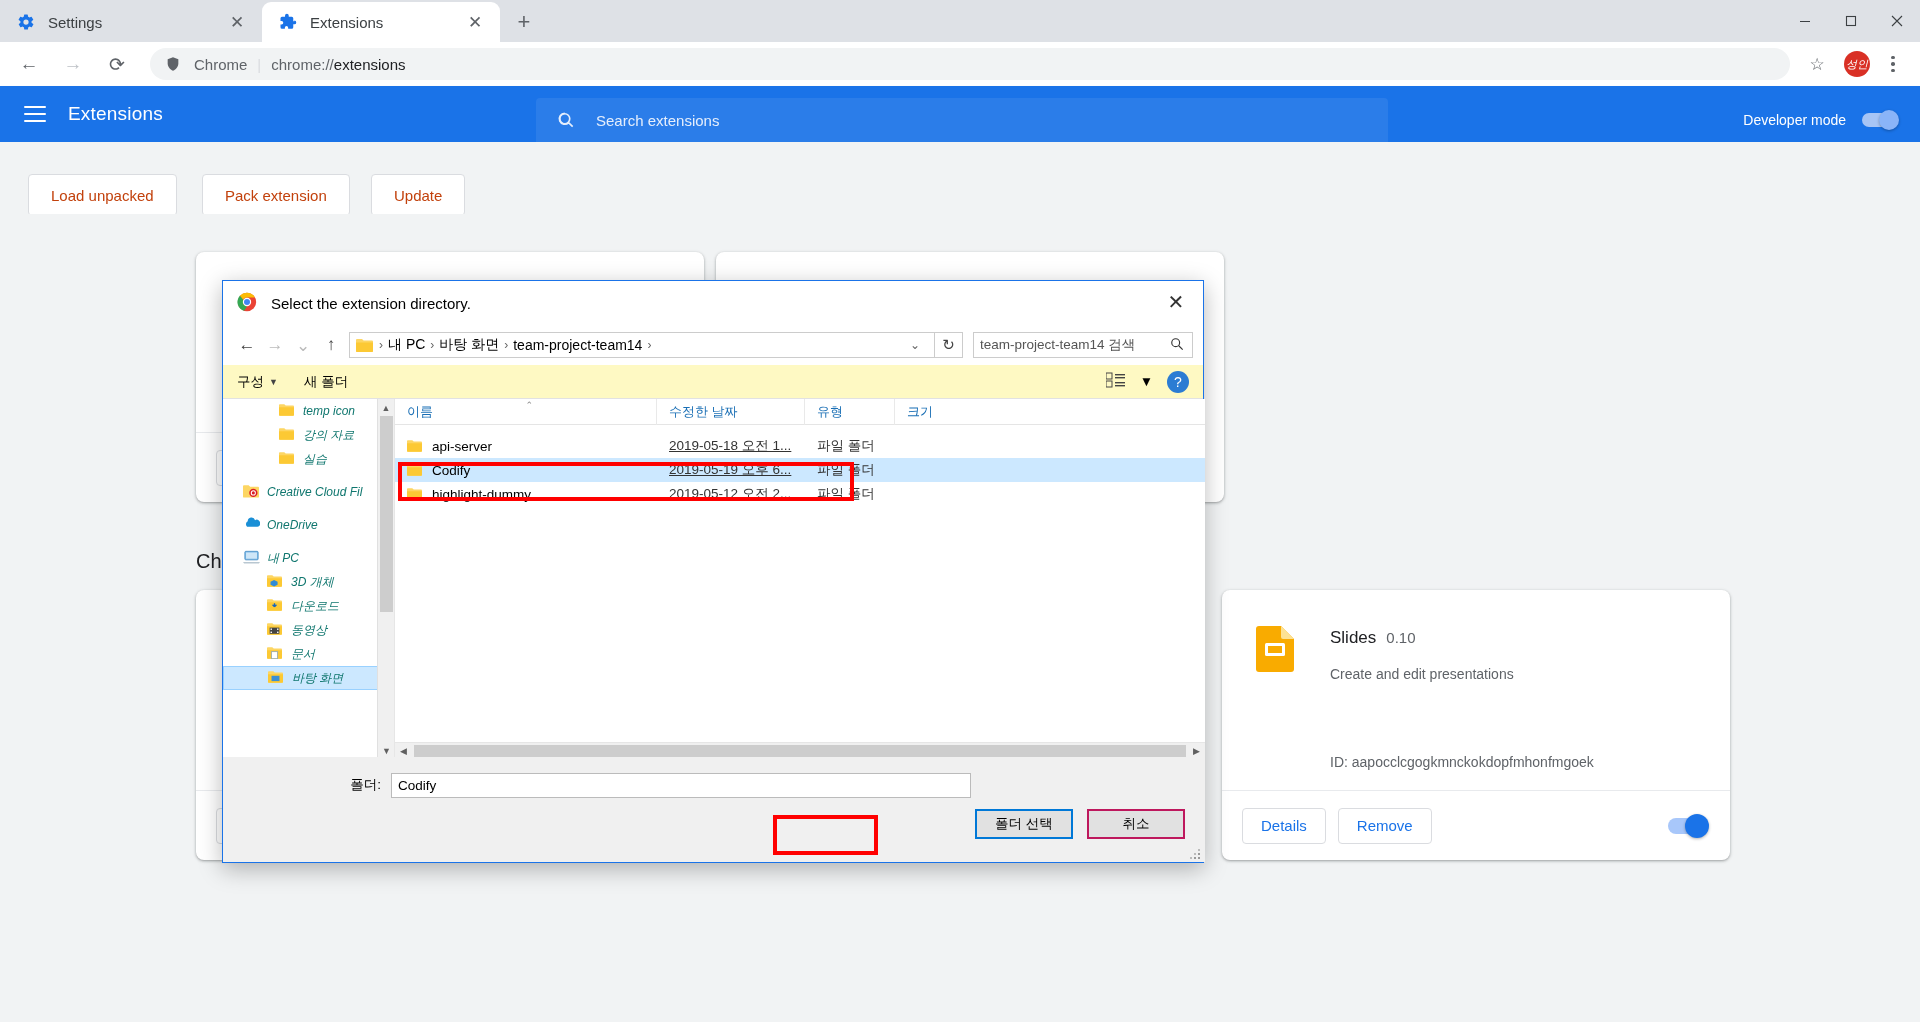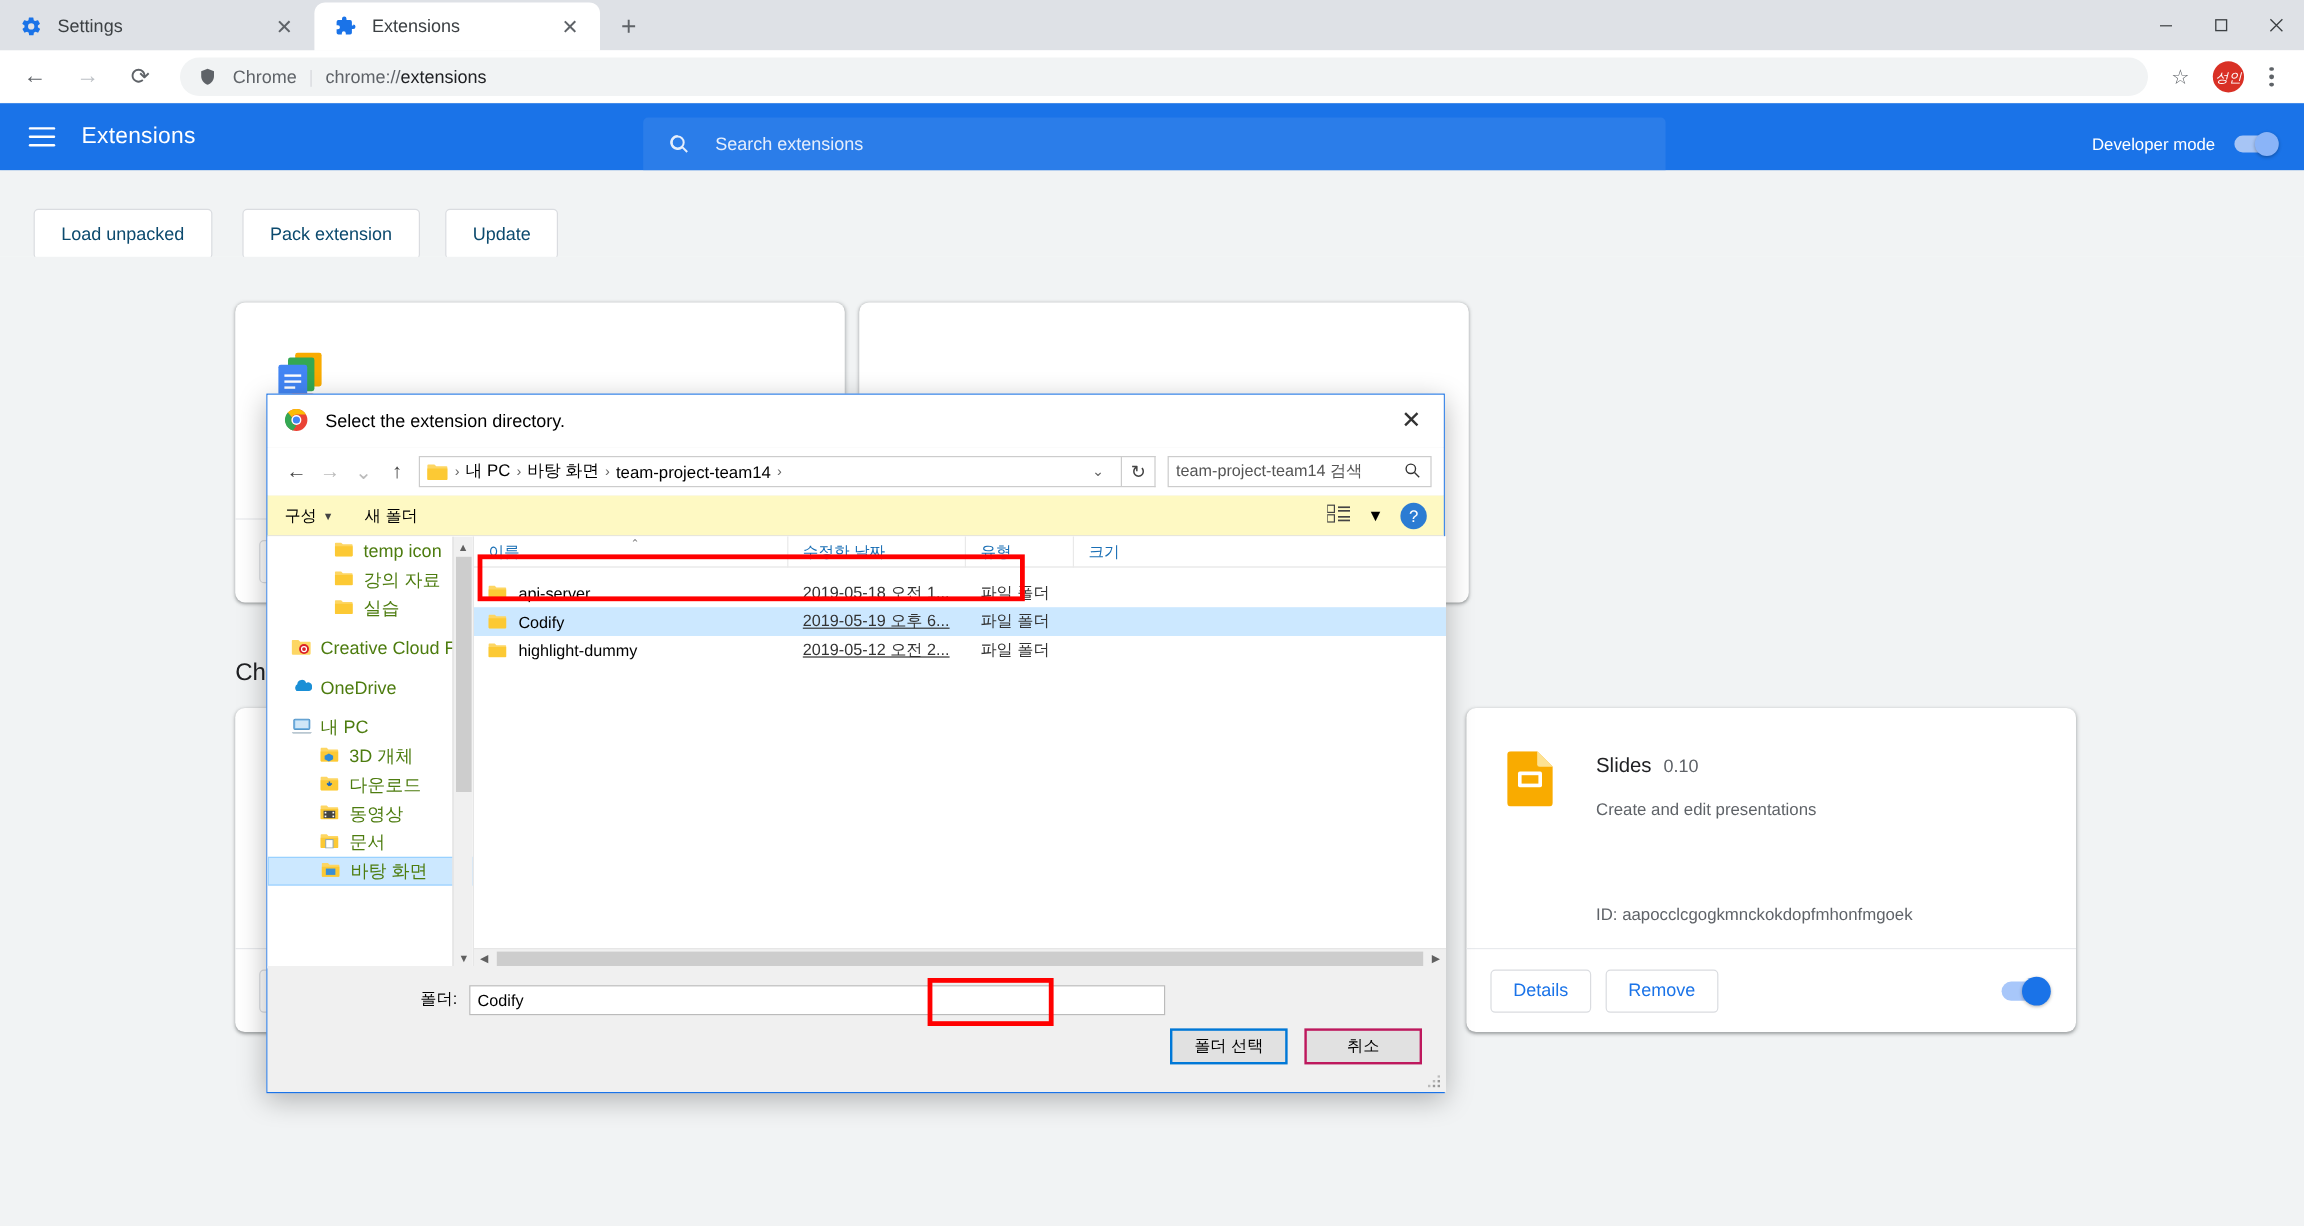--- a/index.html
+++ b/index.html
@@ -86,21 +86,21 @@
   .ext-search-ph { color:#e5eefc; font-size:15px; }
   .devmode-wrap { position:absolute; right:24px; top:98px; height:44px;
                   display:flex; align-items:center; gap:16px; }
   .devmode-label { color:#fff; font-size:14px; }
   .toggle { width:34px; height:14px; border-radius:7px; background:#a7c5f5; position:relative; }
   .toggle .knob { position:absolute; right:-3px; top:-3px; width:20px;height:20px;
                   border-radius:50%; background:#8ab4f8; box-shadow:0 1px 3px rgba(0,0,0,.3); }
 
   .ext-toolbar { position:absolute; left:0; top:142px; width:1920px; height:72px; background:#f1f3f4; }
   .tb-btn { position:absolute; top:174px; height:42px; background:#fff;
-            border:1px solid #dadce0; border-radius:4px; color:#0c4a6e;
+            border:1px solid #dadce0; border-radius:4px; color:#c2410c;
             font-size:15px; display:flex; align-items:center; justify-content:center;
             padding:0 22px; }
   .tb-load { left:28px; }
   .tb-pack { left:202px; }
   .tb-update { left:371px; }
 
   .ext-body { position:absolute; left:0; top:214px; width:1920px; height:808px; background:#f1f3f4; }
 
   
   .card { position:absolute; background:#fff; border-radius:8px;
@@ -119,21 +119,20 @@
   .card-toggle .knob { position:absolute; right:-3px; top:-4px; width:24px; height:24px;
                        border-radius:50%; background:#1a73e8; box-shadow:0 1px 3px rgba(0,0,0,.3); }
   .section-title { position:absolute; font-size:20px; color:#202124; }
 
   
   .fd {
     position:absolute; left:222px; top:280px; width:982px; height:583px;
     background:#f0f0f0; border:1px solid #1a73e8;
     box-shadow:0 6px 22px rgba(0,0,0,.28);
     font-family:"Liberation Sans", sans-serif;
-    margin-top:48px;
   }
   .fd-title { height:44px; background:#fff; display:flex; align-items:center; padding:0 14px; }
   .fd-title-ico { width:22px;height:22px;margin-right:12px;flex:0 0 22px; }
   .fd-title-txt { font-size:15px; color:#000; }
   .fd-close { position:absolute; right:6px; top:4px; width:42px; height:34px;
               display:flex;align-items:center;justify-content:center; color:#333; font-size:20px; }
 
   .fd-navrow { height:40px; background:#fff; display:flex; align-items:center; padding:0 10px; }
   .fd-nav-ico { width:28px;height:28px;display:flex;align-items:center;justify-content:center;
                 color:#444; font-size:17px; flex:0 0 28px; }
@@ -159,22 +158,22 @@
                display:flex; align-items:center; padding:0 14px; font-size:13.5px; color:#000; }
   .fd-cmd { margin-right:26px; display:flex; align-items:center; gap:5px; }
   .fd-cmd .ar { font-size:9px; color:#444; }
   .fd-cmd-right { margin-left:auto; display:flex; align-items:center; gap:14px; }
   .help-circ { width:22px;height:22px;border-radius:50%;background:#2b7cd3;color:#fff;
                font-size:14px; display:flex;align-items:center;justify-content:center; }
 
   .fd-main { position:absolute; left:0; top:118px; width:982px; height:360px; display:flex; background:#fff; }
   .fd-tree { width:172px; background:#fff; border-right:1px solid #e6e6e6;
              position:relative; overflow:hidden; }
-  .tree-item { height:24px; display:flex; align-items:center; font-size:15px; color:#4d7c0f;
-               padding-left:26px; white-space:nowrap; }
+  .tree-item { height:24px; display:flex; align-items:center; font-size:12px; color:#0f766e;
+               padding-left:26px; white-space:nowrap;font-style:italic; }
   .tree-item.indent1 { padding-left:44px; }
   .tree-item.indent2 { padding-left:56px; }
   .tree-item.selected { background:#cce8ff; border:1px solid #99d1ff; }
   .tree-ico { width:17px;height:16px;margin-right:7px;flex:0 0 17px; }
   .tree-scroll { position:absolute; right:0; top:0; width:17px; height:100%;
                  background:#f0f0f0; border-left:1px solid #e0e0e0; }
   .tree-scroll .arrow { height:17px; display:flex;align-items:center;justify-content:center;
                         font-size:9px; color:#606060; }
   .tree-scroll .thumb { position:absolute; top:17px; left:2px; width:13px; height:196px;
                         background:#cdcdcd; }

